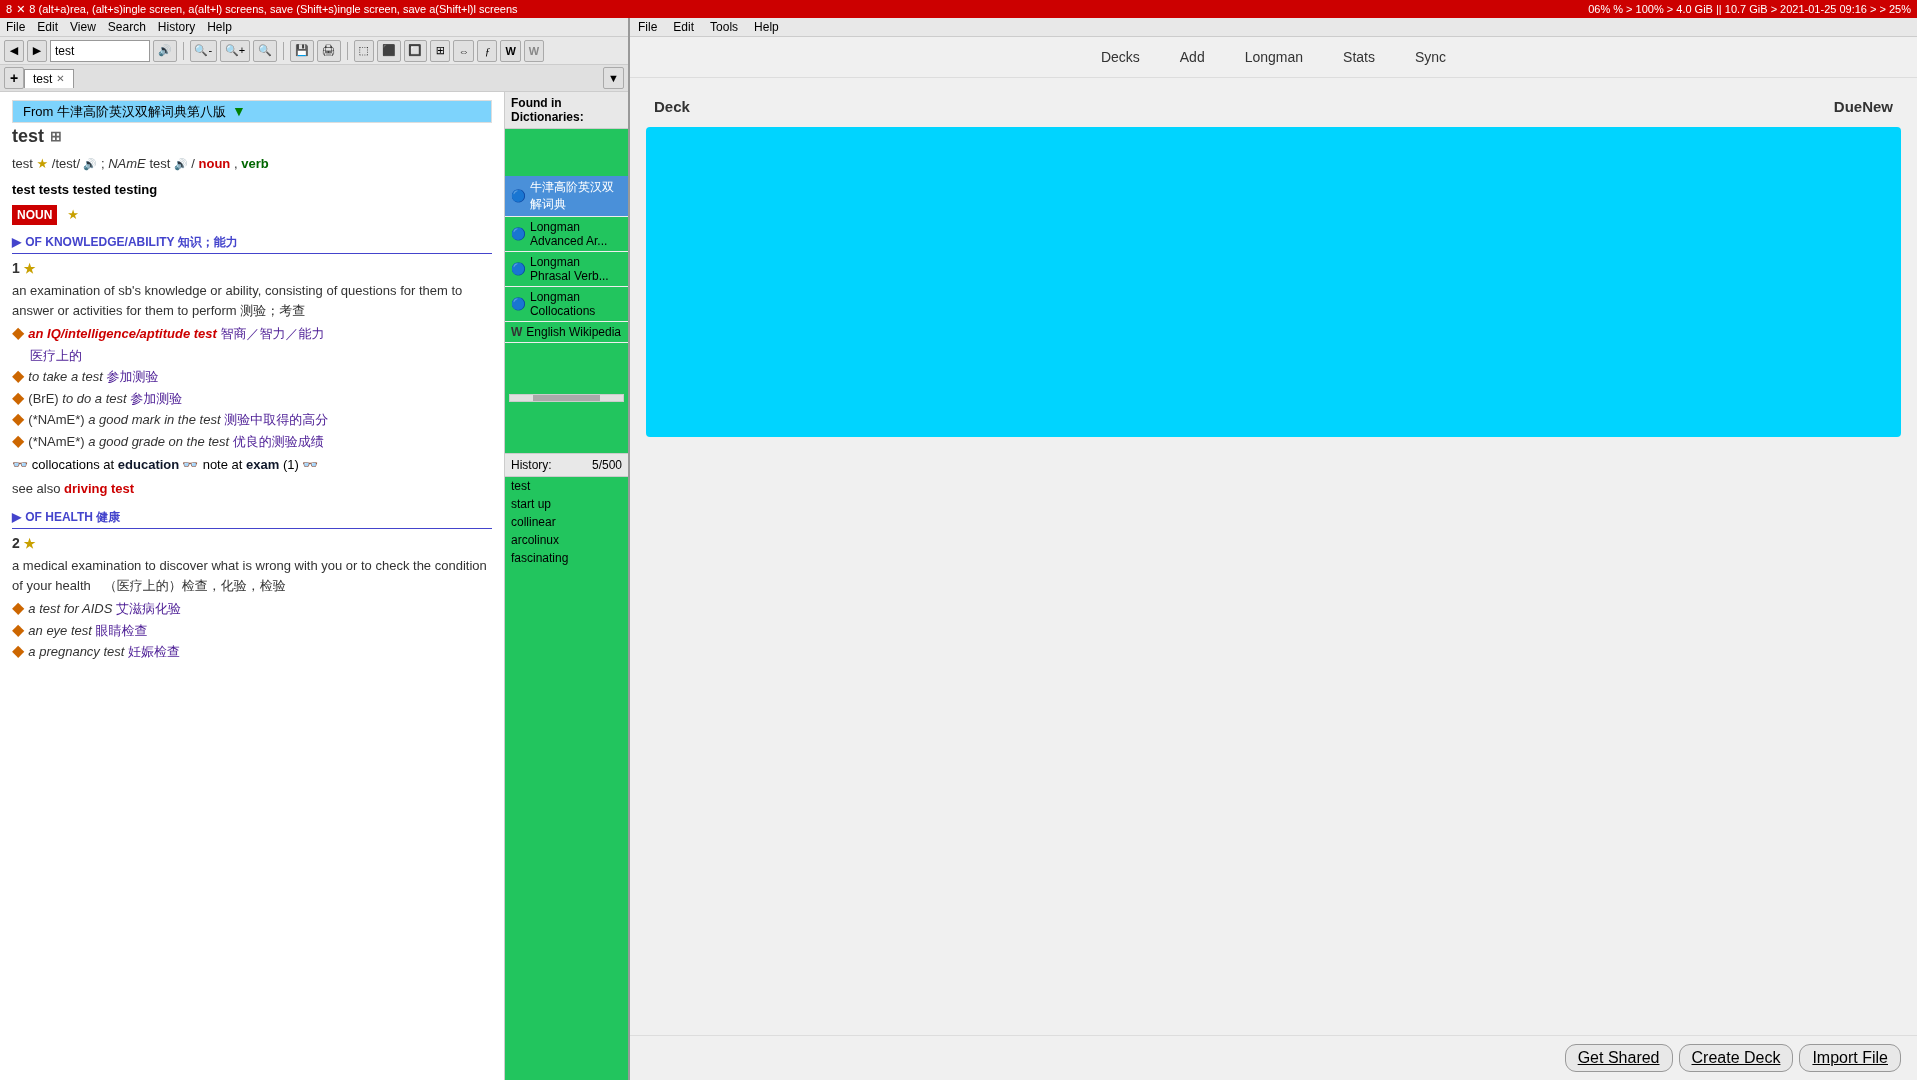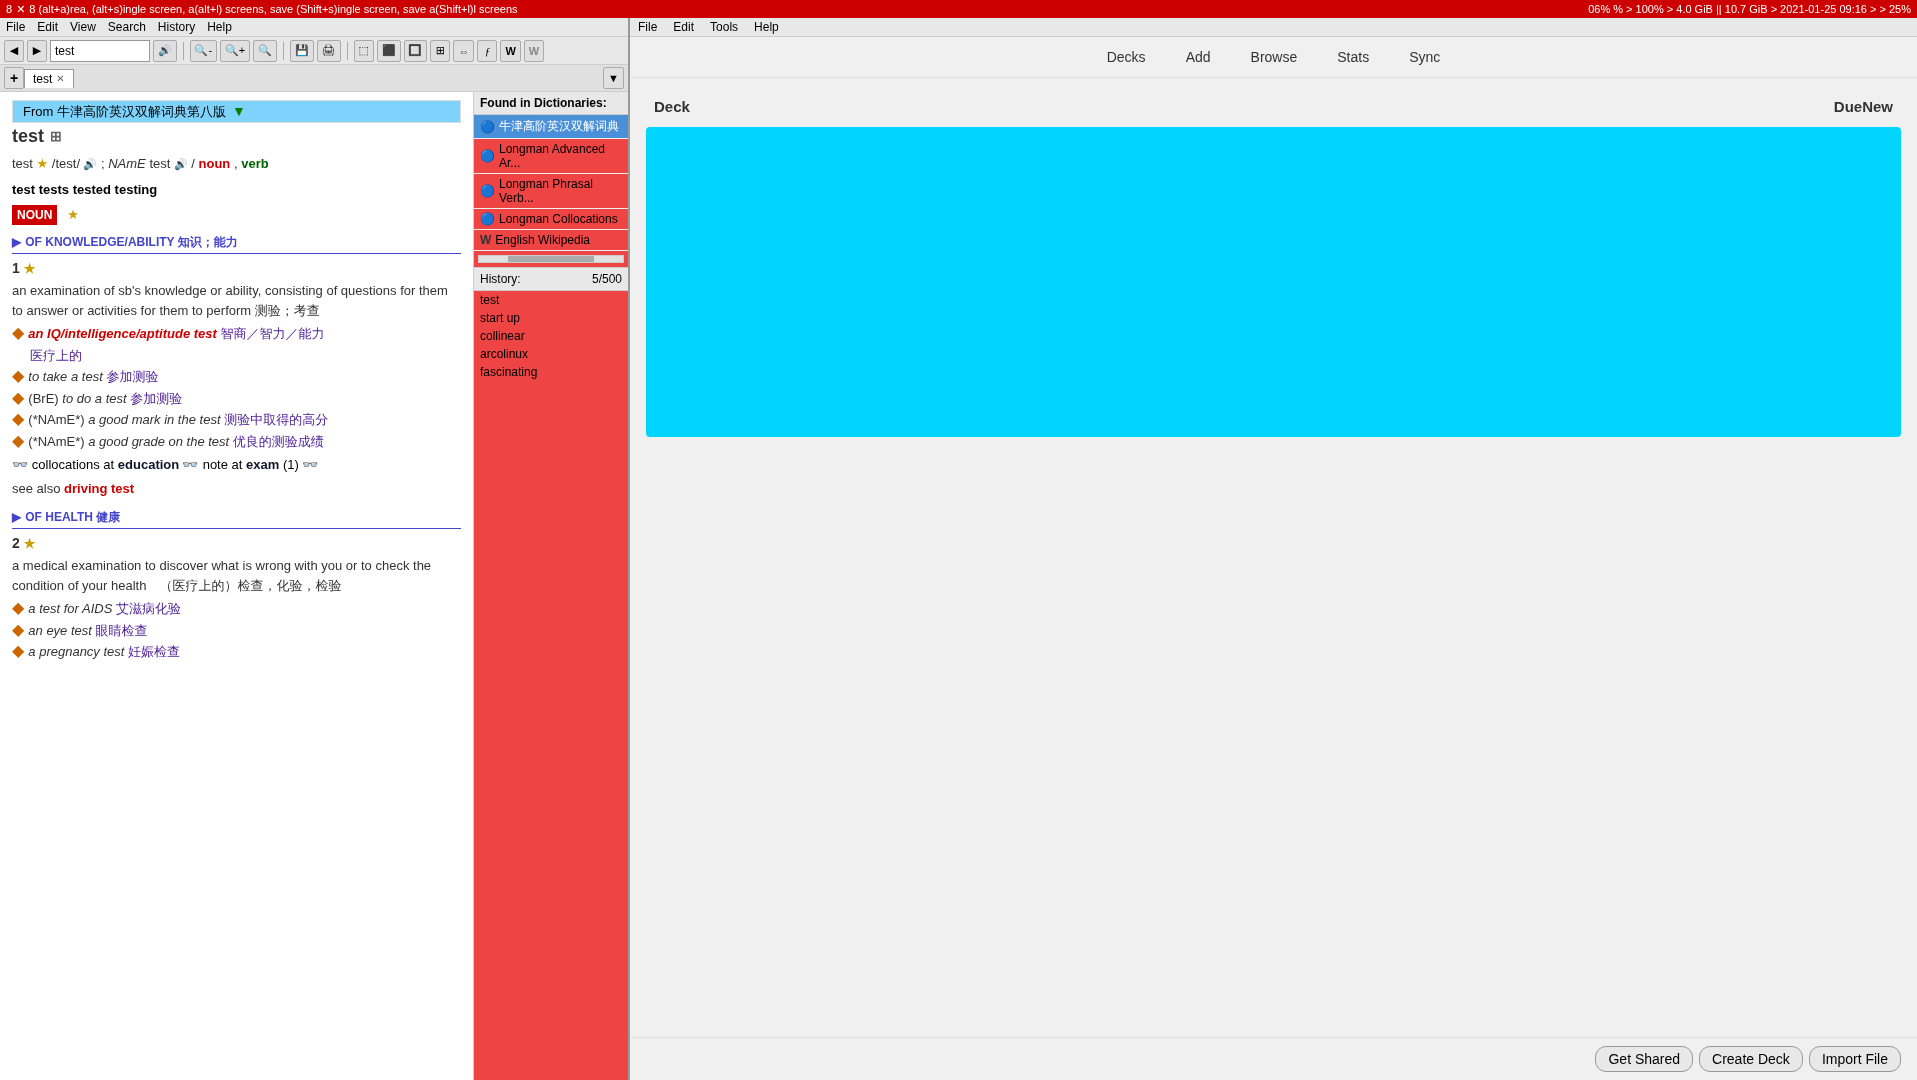--- a/index.html
+++ b/index.html
@@ -93,25 +93,26 @@
       flex: 1;
       overflow-y: auto;
       padding: 8px 12px;
       background: white;
       font-size: 13px;
       line-height: 1.5;
     }
 
     
     .dict-right-pane {
-      width: 155px;
+      width: 124px;
       display: flex;
       flex-direction: column;
       border-left: 1px solid #ccc;
-      background: #ef4444;
+      background: #22c55e;
+      gap: 47px;
     }
 
     .found-in-header {
       font-size: 12px;
       padding: 4px 6px;
       background: #e8e8e8;
       border-bottom: 1px solid #ccc;
       font-weight: bold;
     }
 
@@ -303,23 +304,24 @@
       gap: 6px;
       padding: 8px 16px;
       border-top: 1px solid #ddd;
       background: #f0f0f0;
     }
 
     .anki-btn {
       background: #e8e8e8;
       border: 1px solid #999;
       padding: 4px 12px;
-      font-size: 14px;
+      font-size: 16px;
       cursor: pointer;
       border-radius: 11px;
+      text-decoration: underline;
     }
 
     
     .tb-btn {
       background: #e0e0e0;
       border: 1px solid #aaa;
       padding: 2px 4px;
       font-size: 11px;
       cursor: pointer;
       border-radius: 2px;
@@ -594,21 +596,21 @@
     <div class="anki-menu-bar">
       <span>File</span>
       <span>Edit</span>
       <span>Tools</span>
       <span>Help</span>
     </div>
 
     <div class="anki-nav">
       <span class="anki-nav-item">Decks</span>
       <span class="anki-nav-item">Add</span>
-      <span class="anki-nav-item">Browse</span>
+      <span class="anki-nav-item">Longman</span>
       <span class="anki-nav-item">Stats</span>
       <span class="anki-nav-item">Sync</span>
     </div>
 
     <div class="anki-deck-area">
       <div class="anki-deck-header">
         <span>Deck</span>
         <span>Due</span>
         <span>New</span>
       </div>

